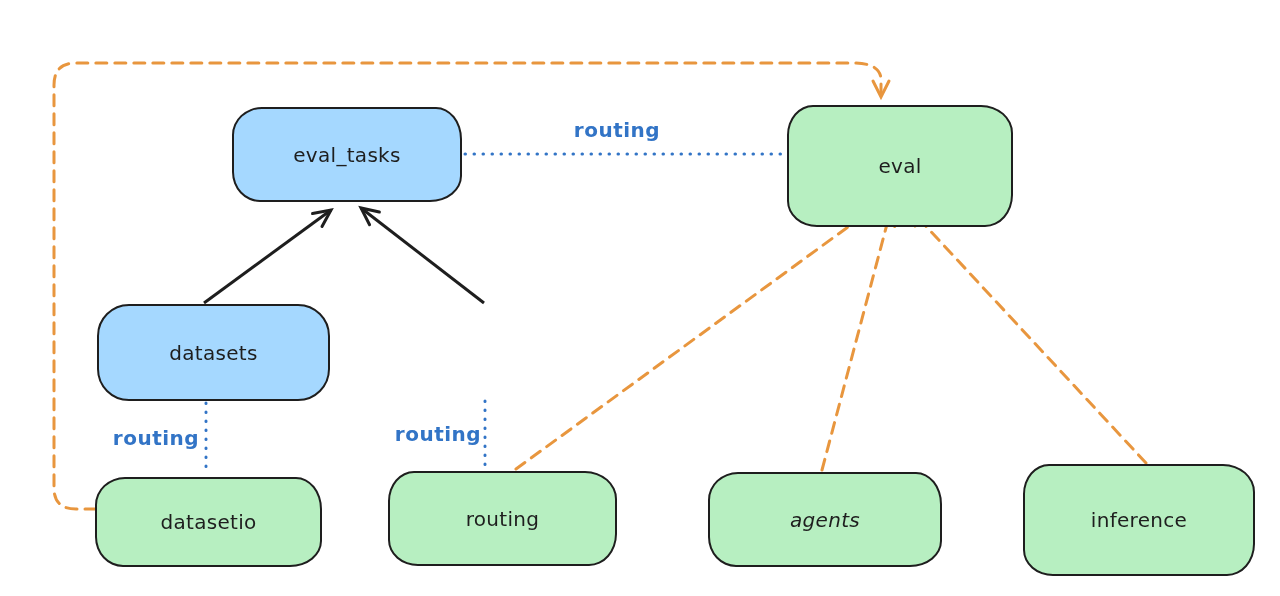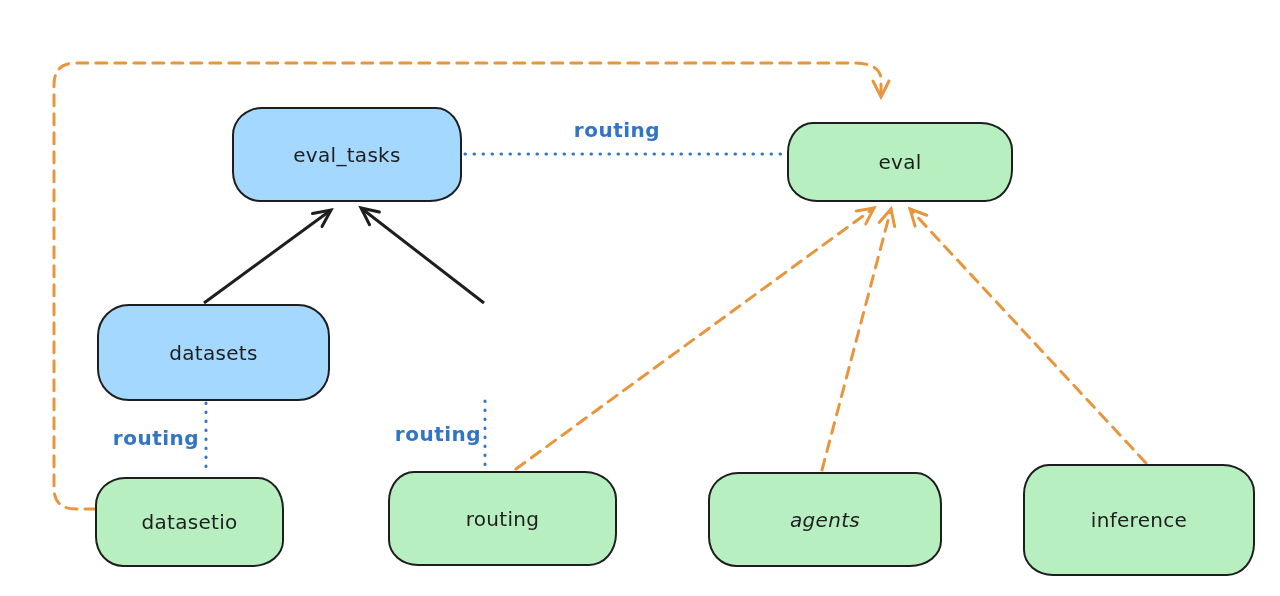--- a/index.html
+++ b/index.html
@@ -79,26 +79,26 @@
     <path class="edge-blue-dotted" d="M 485,401 L 485,469"></path>
 
     <path class="edge-orange" d="M 96,509 L 76,509 Q 54,509 54,488 L 54,85 Q 54,63 76,63 L 856,63 Q 881,64 881,80 L 881,97" marker-end="url(#arrow-orange)"></path>
     <path class="edge-orange" d="M 516,469 L 874,208" marker-end="url(#arrow-orange)"></path>
     <path class="edge-orange" d="M 822,470 L 891,209" marker-end="url(#arrow-orange)"></path>
     <path class="edge-orange" d="M 1146,463 L 910,209" marker-end="url(#arrow-orange)"></path>
   </svg>
 
   <div class="node blue r1" style="left:232px; top:107px; width:230px; height:95px;">eval_tasks</div>
 
-  <div class="node green r2" style="left:787px; top:122px; width:226px; height:80px;">eval</div>
+  <div class="node green r2" style="left:787px; top:105px; width:226px; height:122px;">eval</div>
 
   <div class="node blue r2" style="left:97px; top:304px; width:233px; height:97px;border-radius:32px;">datasets</div>
 
 
-  <div class="node green r1" style="left:95px; top:477px; width:189px; height:90px;">datasetio</div>
+  <div class="node green r1" style="left:95px; top:477px; width:227px; height:90px;">datasetio</div>
 
   <div class="node green r2" style="left:388px; top:471px; width:229px; height:95px;">routing</div>
 
   <div class="node green r1" style="left:708px; top:472px; width:234px; height:95px;font-style:italic;">agents</div>
 
   <div class="node green r2" style="left:1023px; top:464px; width:232px; height:112px;">inference</div>
 
   <div class="edge-label" style="left:617px; top:130px;">routing</div>
 
   <div class="edge-label" style="left:156px; top:438px;">routing</div>

